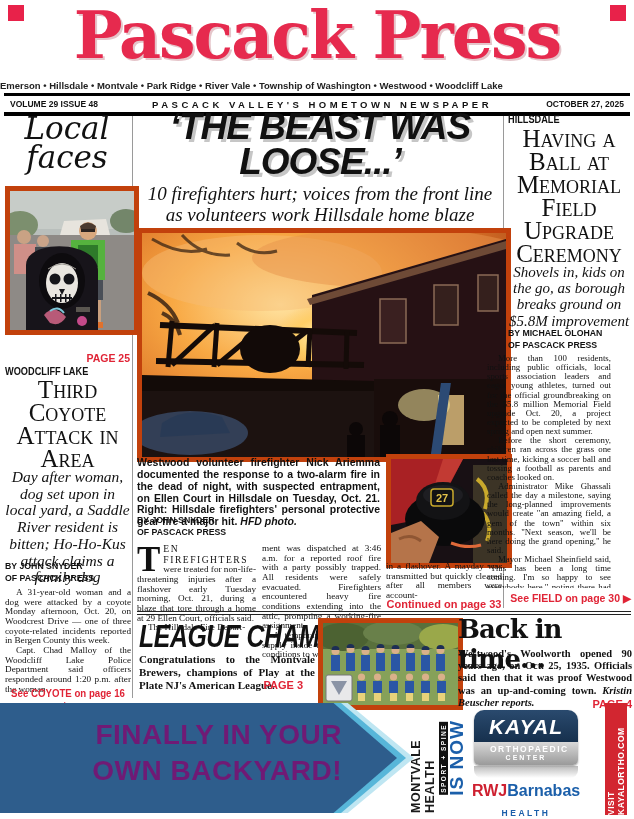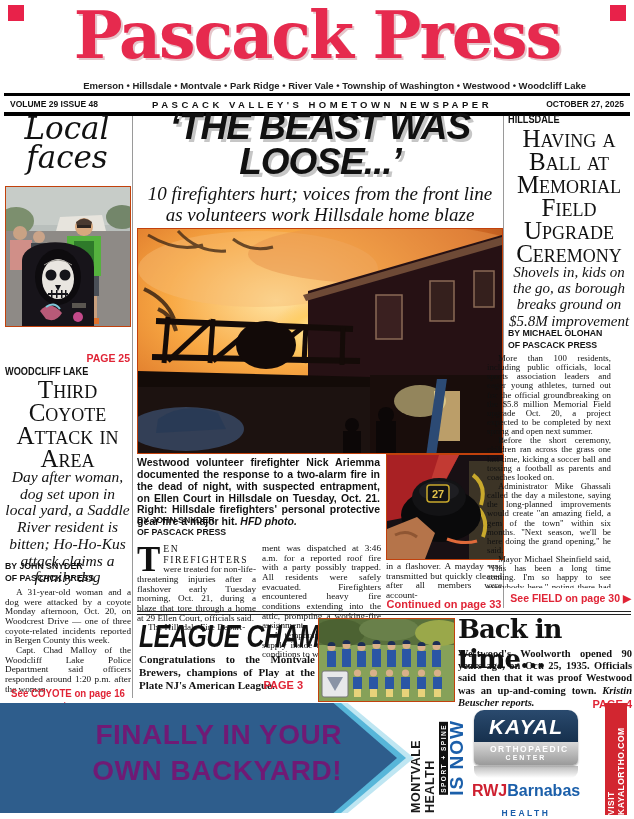--- a/index.html
+++ b/index.html
@@ -5,35 +5,35 @@
   html,body{margin:0;padding:0;background:#e9e9e9;}
   #page{position:relative;width:634px;height:819px;background:#fff;overflow:hidden;
         font-family:"Liberation Serif",serif;color:#111;}
   .abs{position:absolute;}
 
   
   .corner{width:16px;height:16px;background:#e8224a;}
   .paper-title{left:0;top:0;width:634px;text-align:center;
     font-family:"DejaVu Serif",serif;font-size:65px;font-weight:600;letter-spacing:-2px;
     color:#e62a4e;text-shadow:2px 2px 0 rgba(150,25,45,.25);line-height:1.1;}
-  .towns{left:8px;top:80px;width:578px;text-align:right;
+  .towns{left:0;top:80px;width:578px;text-align:left;
     font:bold 9.5px "Liberation Sans",sans-serif;color:#222;}
   .infobar{left:4px;top:93px;width:614px;border-top:3px solid #000;border-bottom:4px solid #000;
     display:flex;justify-content:space-between;align-items:center;height:16px;padding:0 6px;
     font:bold 8.5px "Liberation Sans",sans-serif;}
   .tagline{letter-spacing:3.5px;font-size:9.5px;}
 
   
   .vrule{width:1px;background:#9a9a9a;}
   .strip-rule{left:137px;top:611px;width:494px;height:2px;border-top:1px solid #222;border-bottom:1px solid #222;}
 
   
   .localfaces{left:4px;top:114px;width:126px;text-align:center;
     font-family:"DejaVu Serif",serif;font-style:italic;font-size:31px;line-height:.95;}
-  .photo-box{border:1px solid #c2410c;overflow:hidden;}
+  .photo-box{border:5px solid #c2410c;overflow:hidden;}
   .cap-serif{font-weight:bold;font-size:10px;line-height:1.15;text-align:justify;}
   .page-ref{color:#e02436;font:bold 10.5px "Liberation Sans",sans-serif;}
   .kicker{font:bold 10px "Liberation Sans",sans-serif;letter-spacing:0;transform:scaleX(.92);transform-origin:left;white-space:nowrap;}
   .head-sc{font-variant:small-caps;text-align:center;line-height:.92;}
   .deck{font-style:italic;text-align:center;line-height:1.08;}
   .byline{font:bold 9.5px "Liberation Sans",sans-serif;line-height:1.3;transform:scaleX(.92);transform-origin:left;}
   .body-txt{text-align:justify;}
   .body-txt p{margin:0;text-indent:11px;}
   .jump{color:#e02436;font:bold 10.5px "Liberation Sans",sans-serif;}
 

